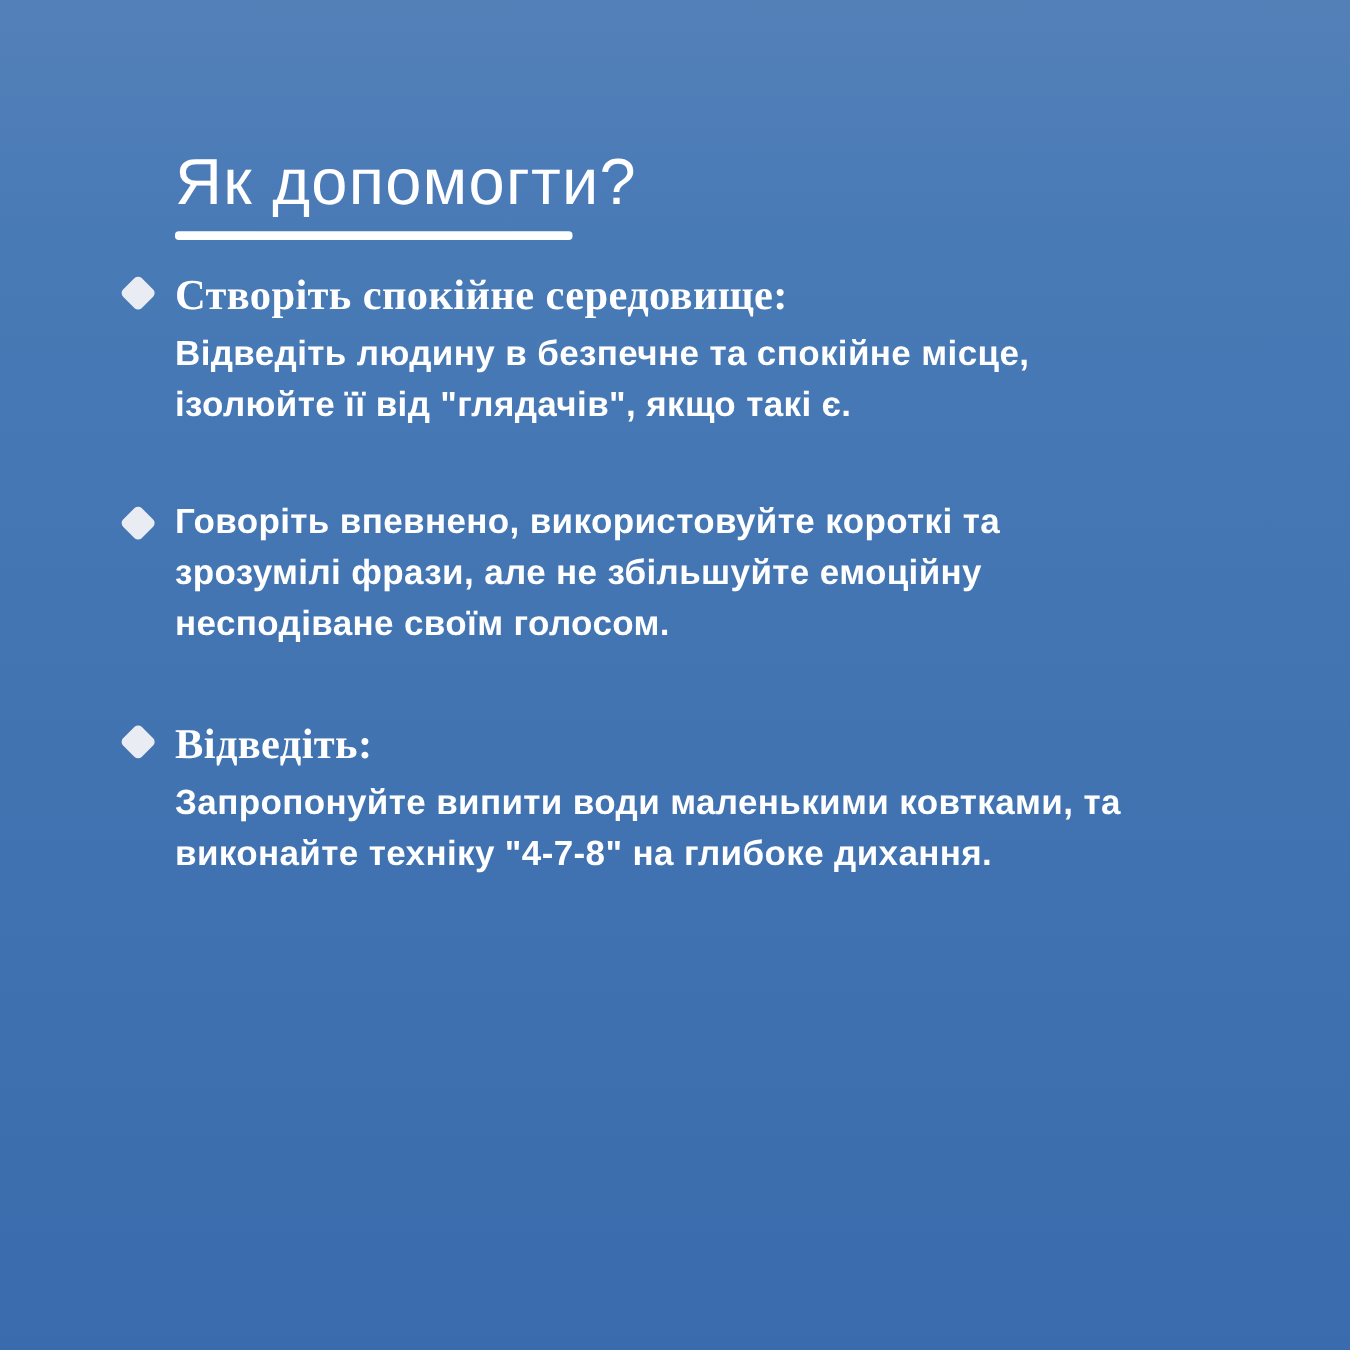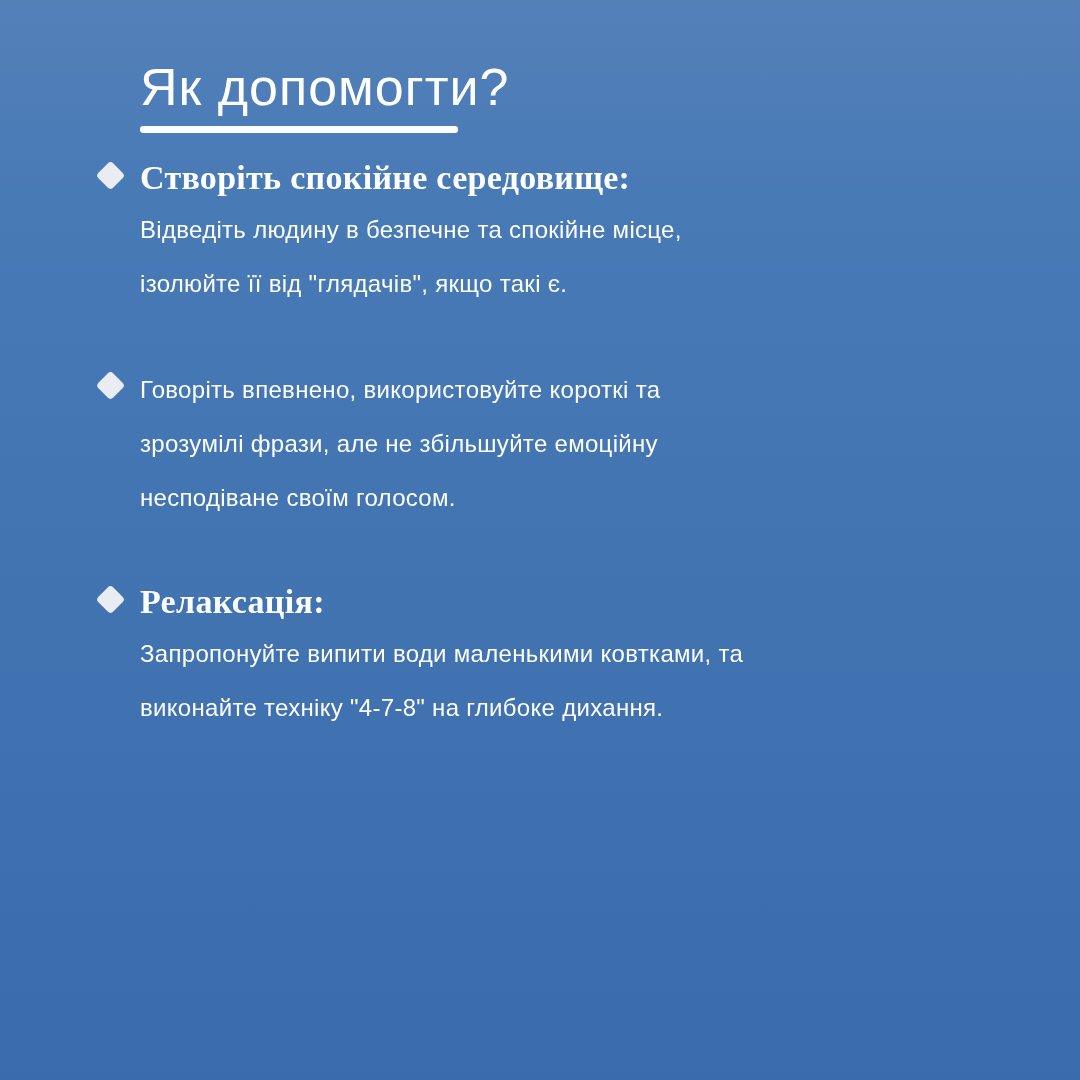--- a/index.html
+++ b/index.html
@@ -8,21 +8,21 @@
   }
   .slide {
     position: relative;
     width: 1080px;
     height: 1080px;
     box-sizing: border-box;
     background: linear-gradient(180deg, #5480b8 0%, #487ab6 18%, #3a6bac 100%);
     font-family: "Liberation Sans", sans-serif;
     color: #ffffff;
     overflow: hidden;
-    padding: 59px 40px 0 140px;
+    padding: 118px 40px 0 140px;
   }
   .title {
     font-size: 52px;
     font-weight: 400;
     letter-spacing: 1px;
     line-height: 1.1;
     margin: 0;
   }
   .title-underline {
     width: 318px;
@@ -49,23 +49,23 @@
   }
   .section-heading {
     font-size: 34px;
     font-weight: 700;
     line-height: 50px;
     letter-spacing: 0.3px;
     margin: 0;
     font-family: Liberation Serif, serif;
   }
   .section-body {
-    font-size: 24px;
-    font-weight: 400;
-    line-height: 54px;
+    font-size: 28px;
+    font-weight: 700;
+    line-height: 41px;
     letter-spacing: 0.3px;
     margin: 0;
     white-space: pre-line;
   }
 </style>
 </head>
 <body>
 
 <div class="slide">
 
@@ -82,18 +82,18 @@
   <div class="section">
     <span class="diamond"></span>
     <p class="section-body">Говоріть впевнено, використовуйте короткі та
 зрозумілі фрази, але не збільшуйте емоційну
 несподіване своїм голосом.</p>
   </div>
 
 
   <div class="section">
     <span class="diamond"></span>
-    <h2 class="section-heading">Релаксація:</h2>
+    <h2 class="section-heading">Відведіть:</h2>
     <p class="section-body">Запропонуйте випити води маленькими ковтками, та
 виконайте техніку "4-7-8" на глибоке дихання.</p>
   </div>
 
 </div>
 
 </body></html>

